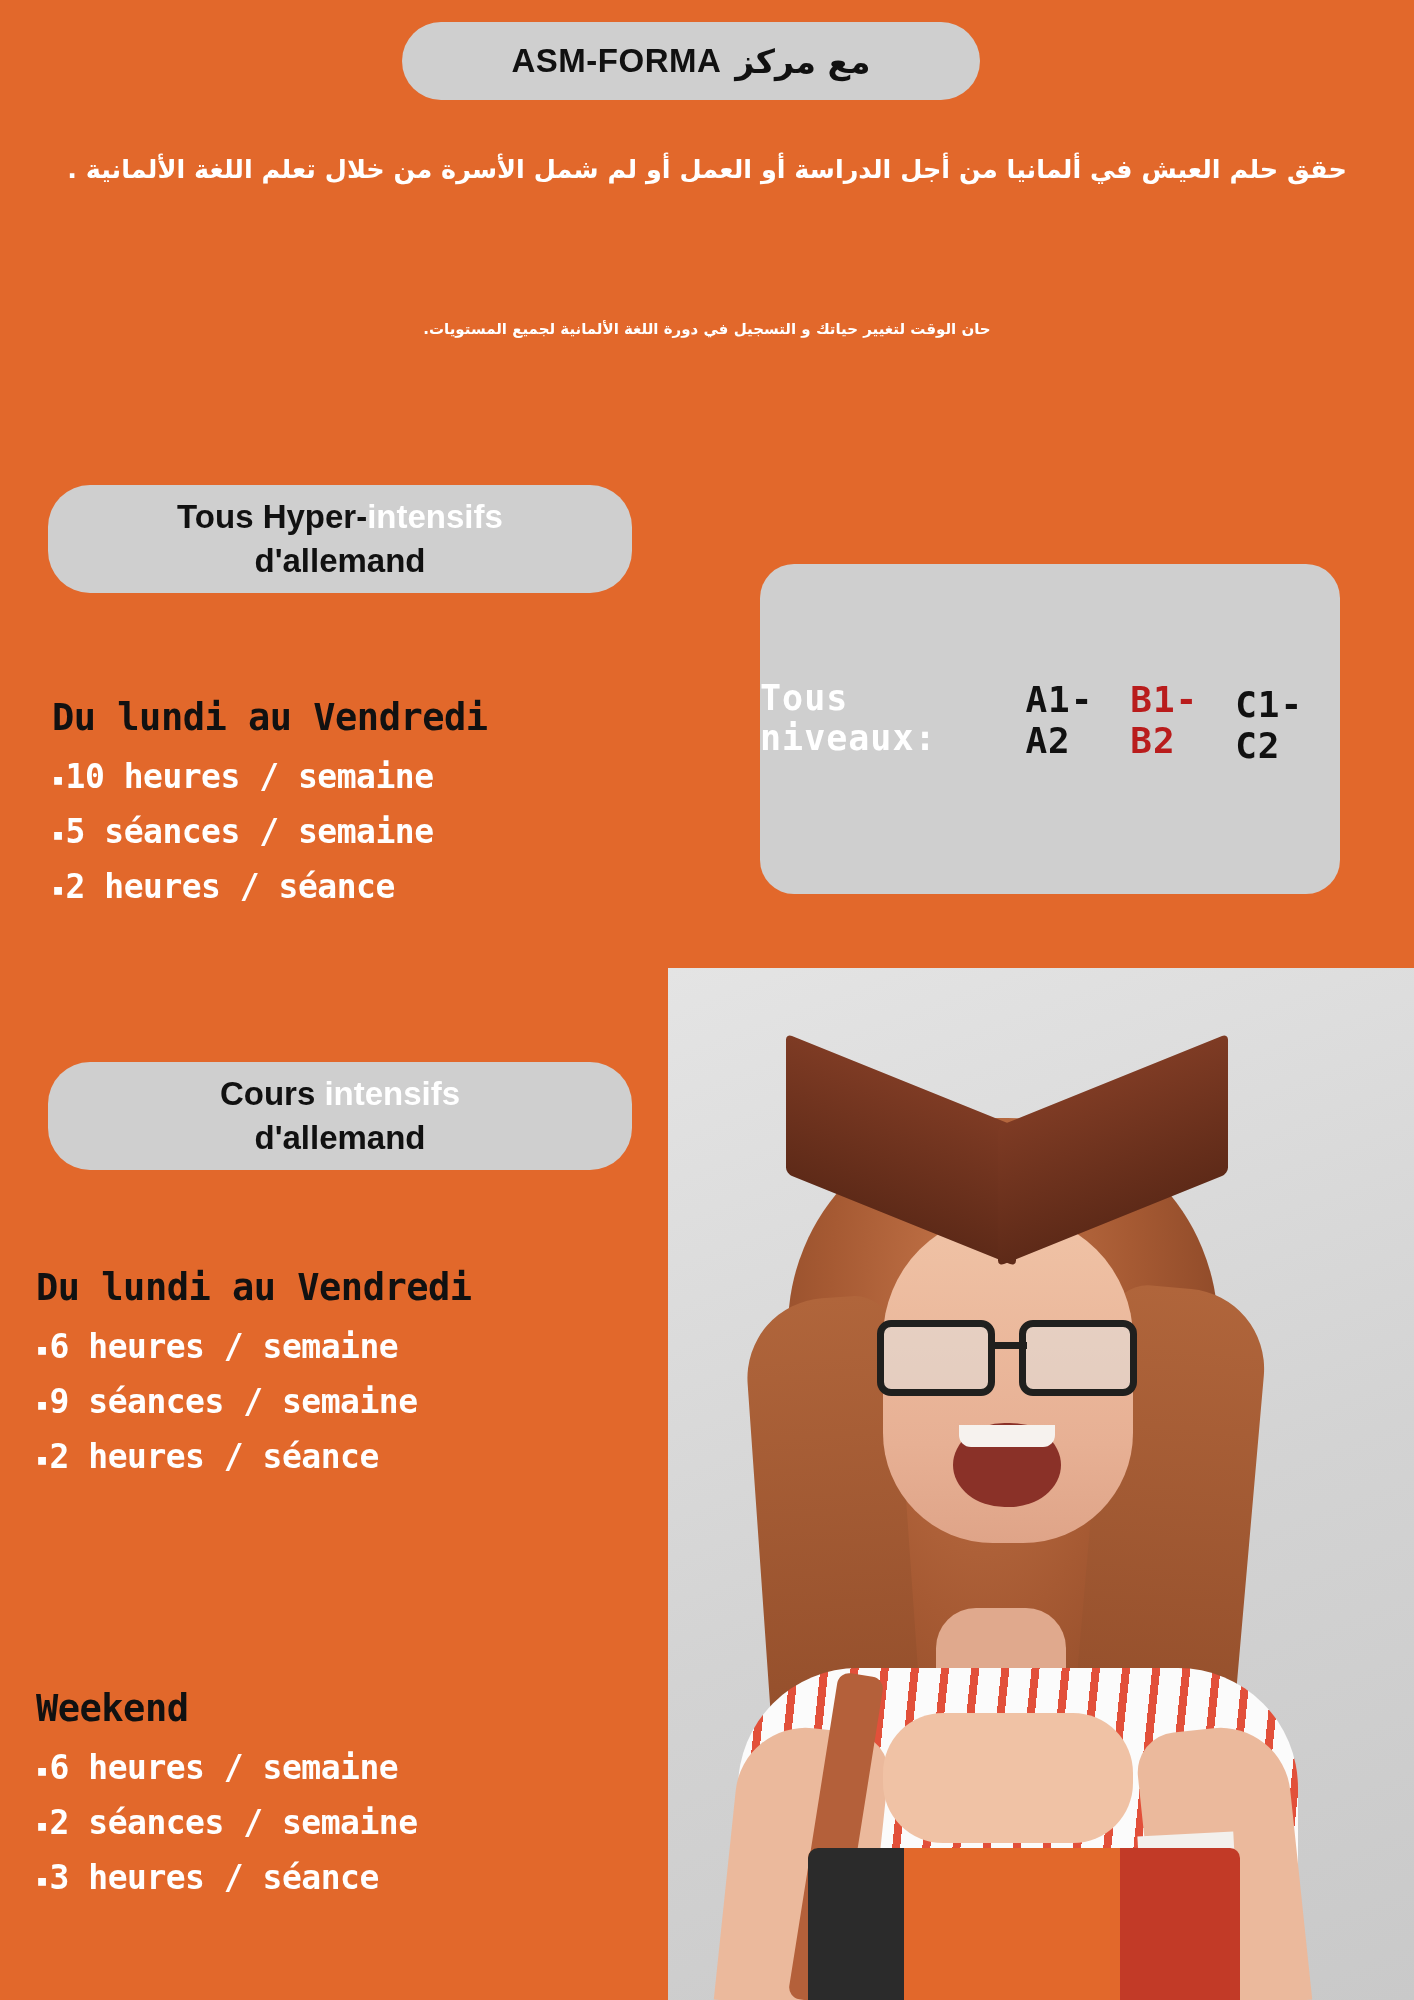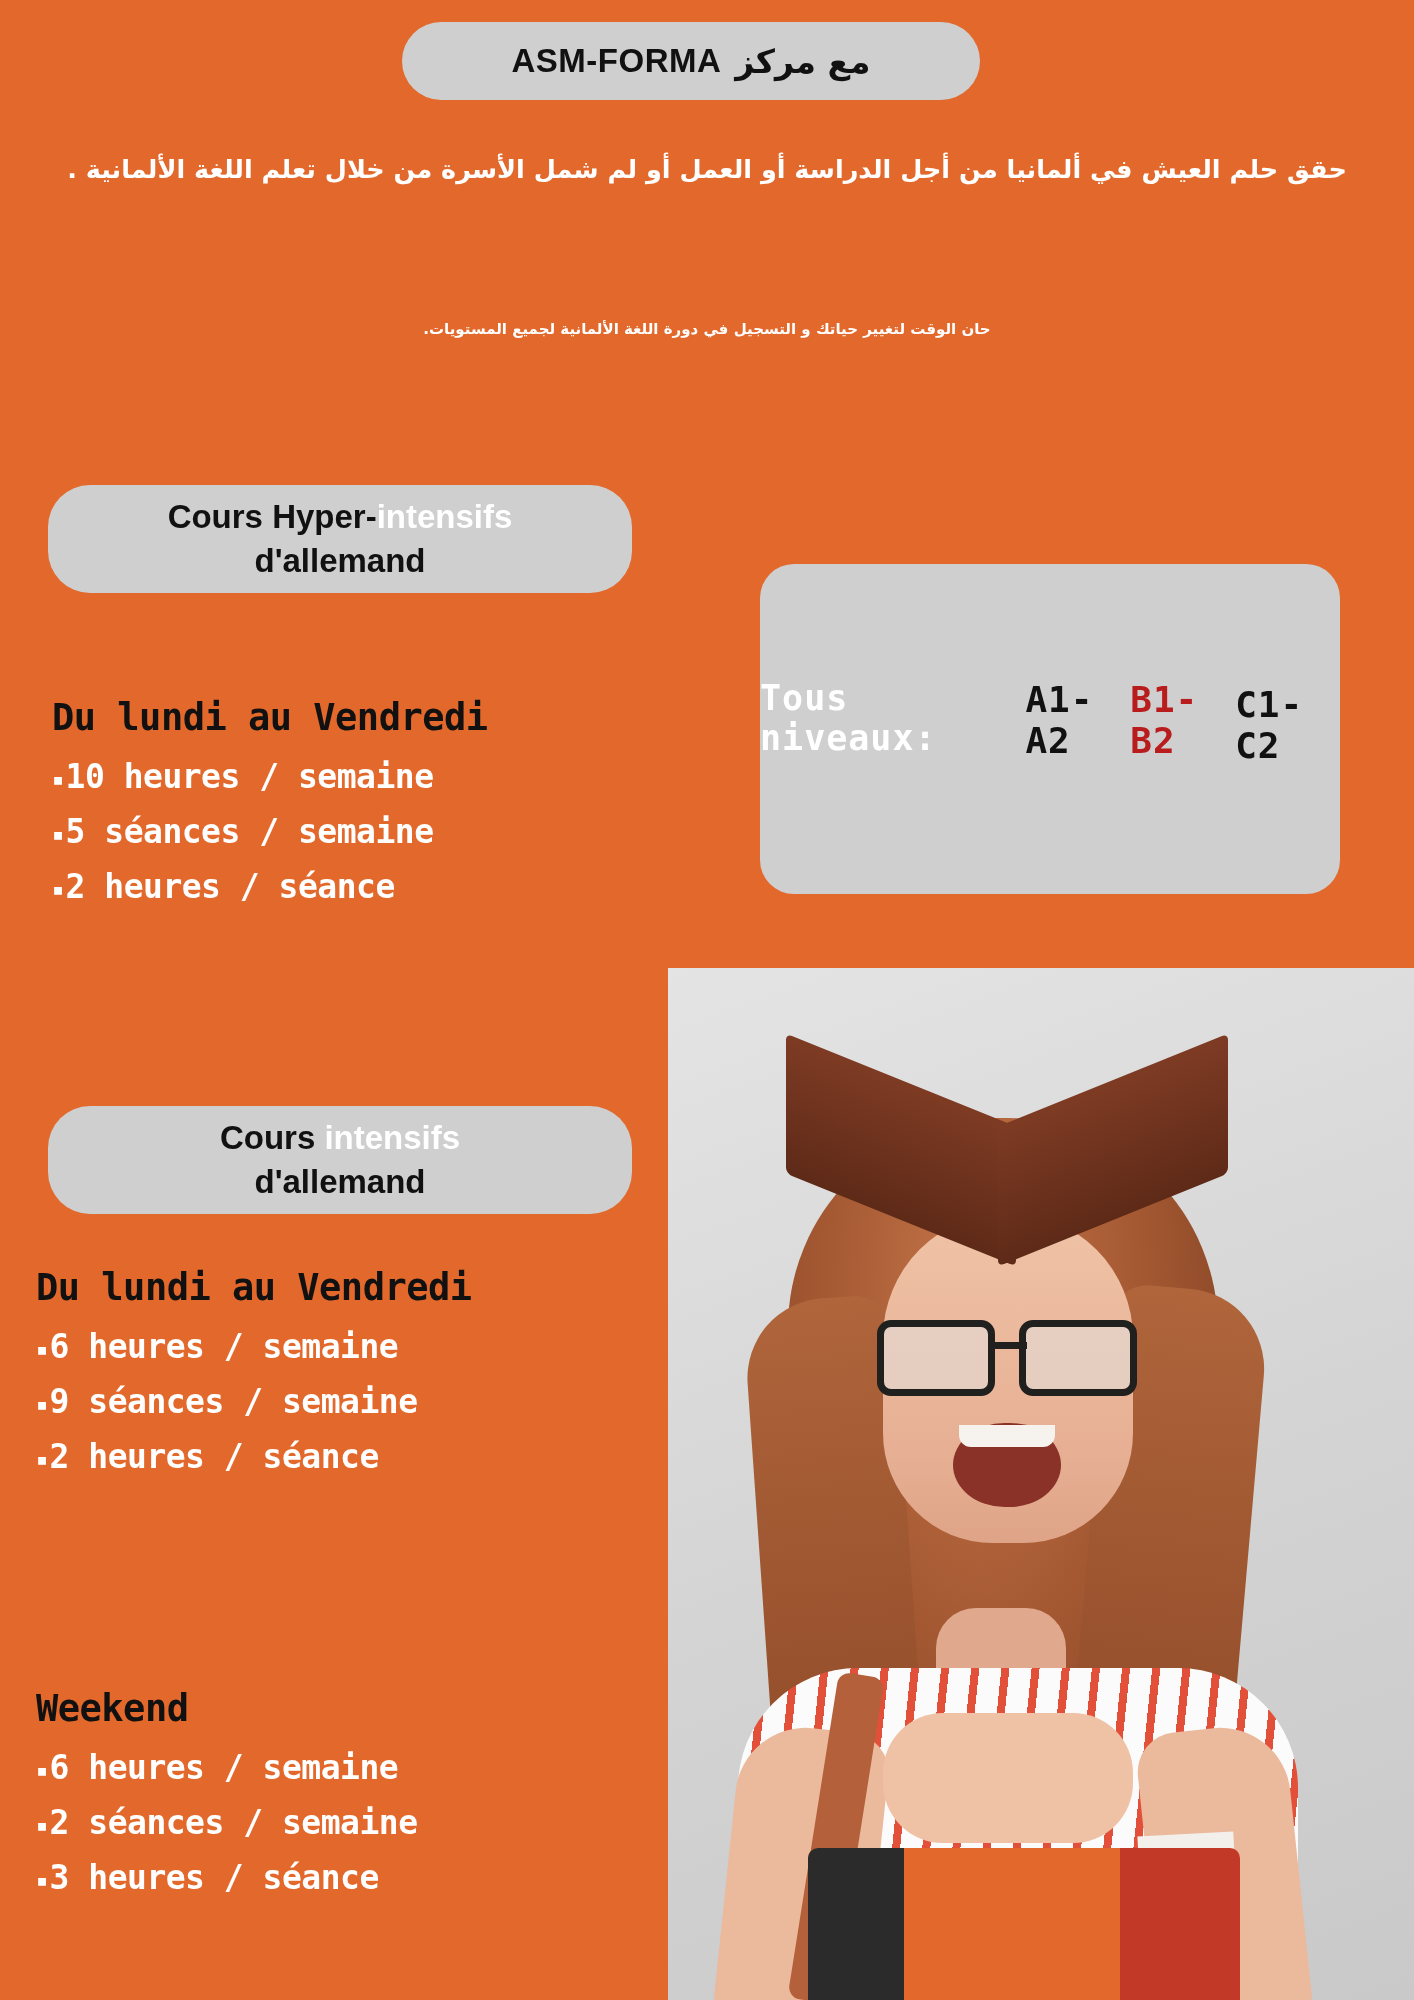--- a/index.html
+++ b/index.html
@@ -97,21 +97,21 @@
   }
 
   #pill-hyper {
     left: 48px;
     top: 485px;
     width: 584px;
     height: 108px;
   }
   #pill-intensif {
     left: 48px;
-    top: 1106px;
+    top: 1062px;
     width: 584px;
     height: 108px;
   }
 
   
   .sched {
     position: absolute;
     font-family: "DejaVu Sans Mono", monospace;
     color: #ffffff;
   }
@@ -402,21 +402,21 @@
 
   <div class="title-pill">
     <span class="ar">مع مركز</span>
     <span class="brand">ASM-FORMA</span>
   </div>
 
   <div class="ar-block" id="ar-lead">حقق حلم العيش في ألمانيا من أجل الدراسة أو العمل أو لم شمل الأسرة من خلال تعلم اللغة الألمانية .</div>
   <div class="ar-block" id="ar-sub">حان الوقت لتغيير حياتك و التسجيل في دورة اللغة الألمانية لجميع المستويات.</div>
 
   <div class="course-pill" id="pill-hyper">
-    <div><span>Cours Hyper-</span><span class="hl">intensifs</span></div>
+    <div><span>Tous Hyper-</span><span class="hl">intensifs</span></div>
     <div>d'allemand</div>
   </div>
 
   <div class="sched" id="sched-hyper">
     <div class="head">Du lundi au Vendredi</div>
     <div class="row"><span class="b">▪</span><span>10 heures / semaine</span></div>
     <div class="row"><span class="b">▪</span><span>5 séances / semaine</span></div>
     <div class="row"><span class="b">▪</span><span>2  heures / séance</span></div>
   </div>
 

